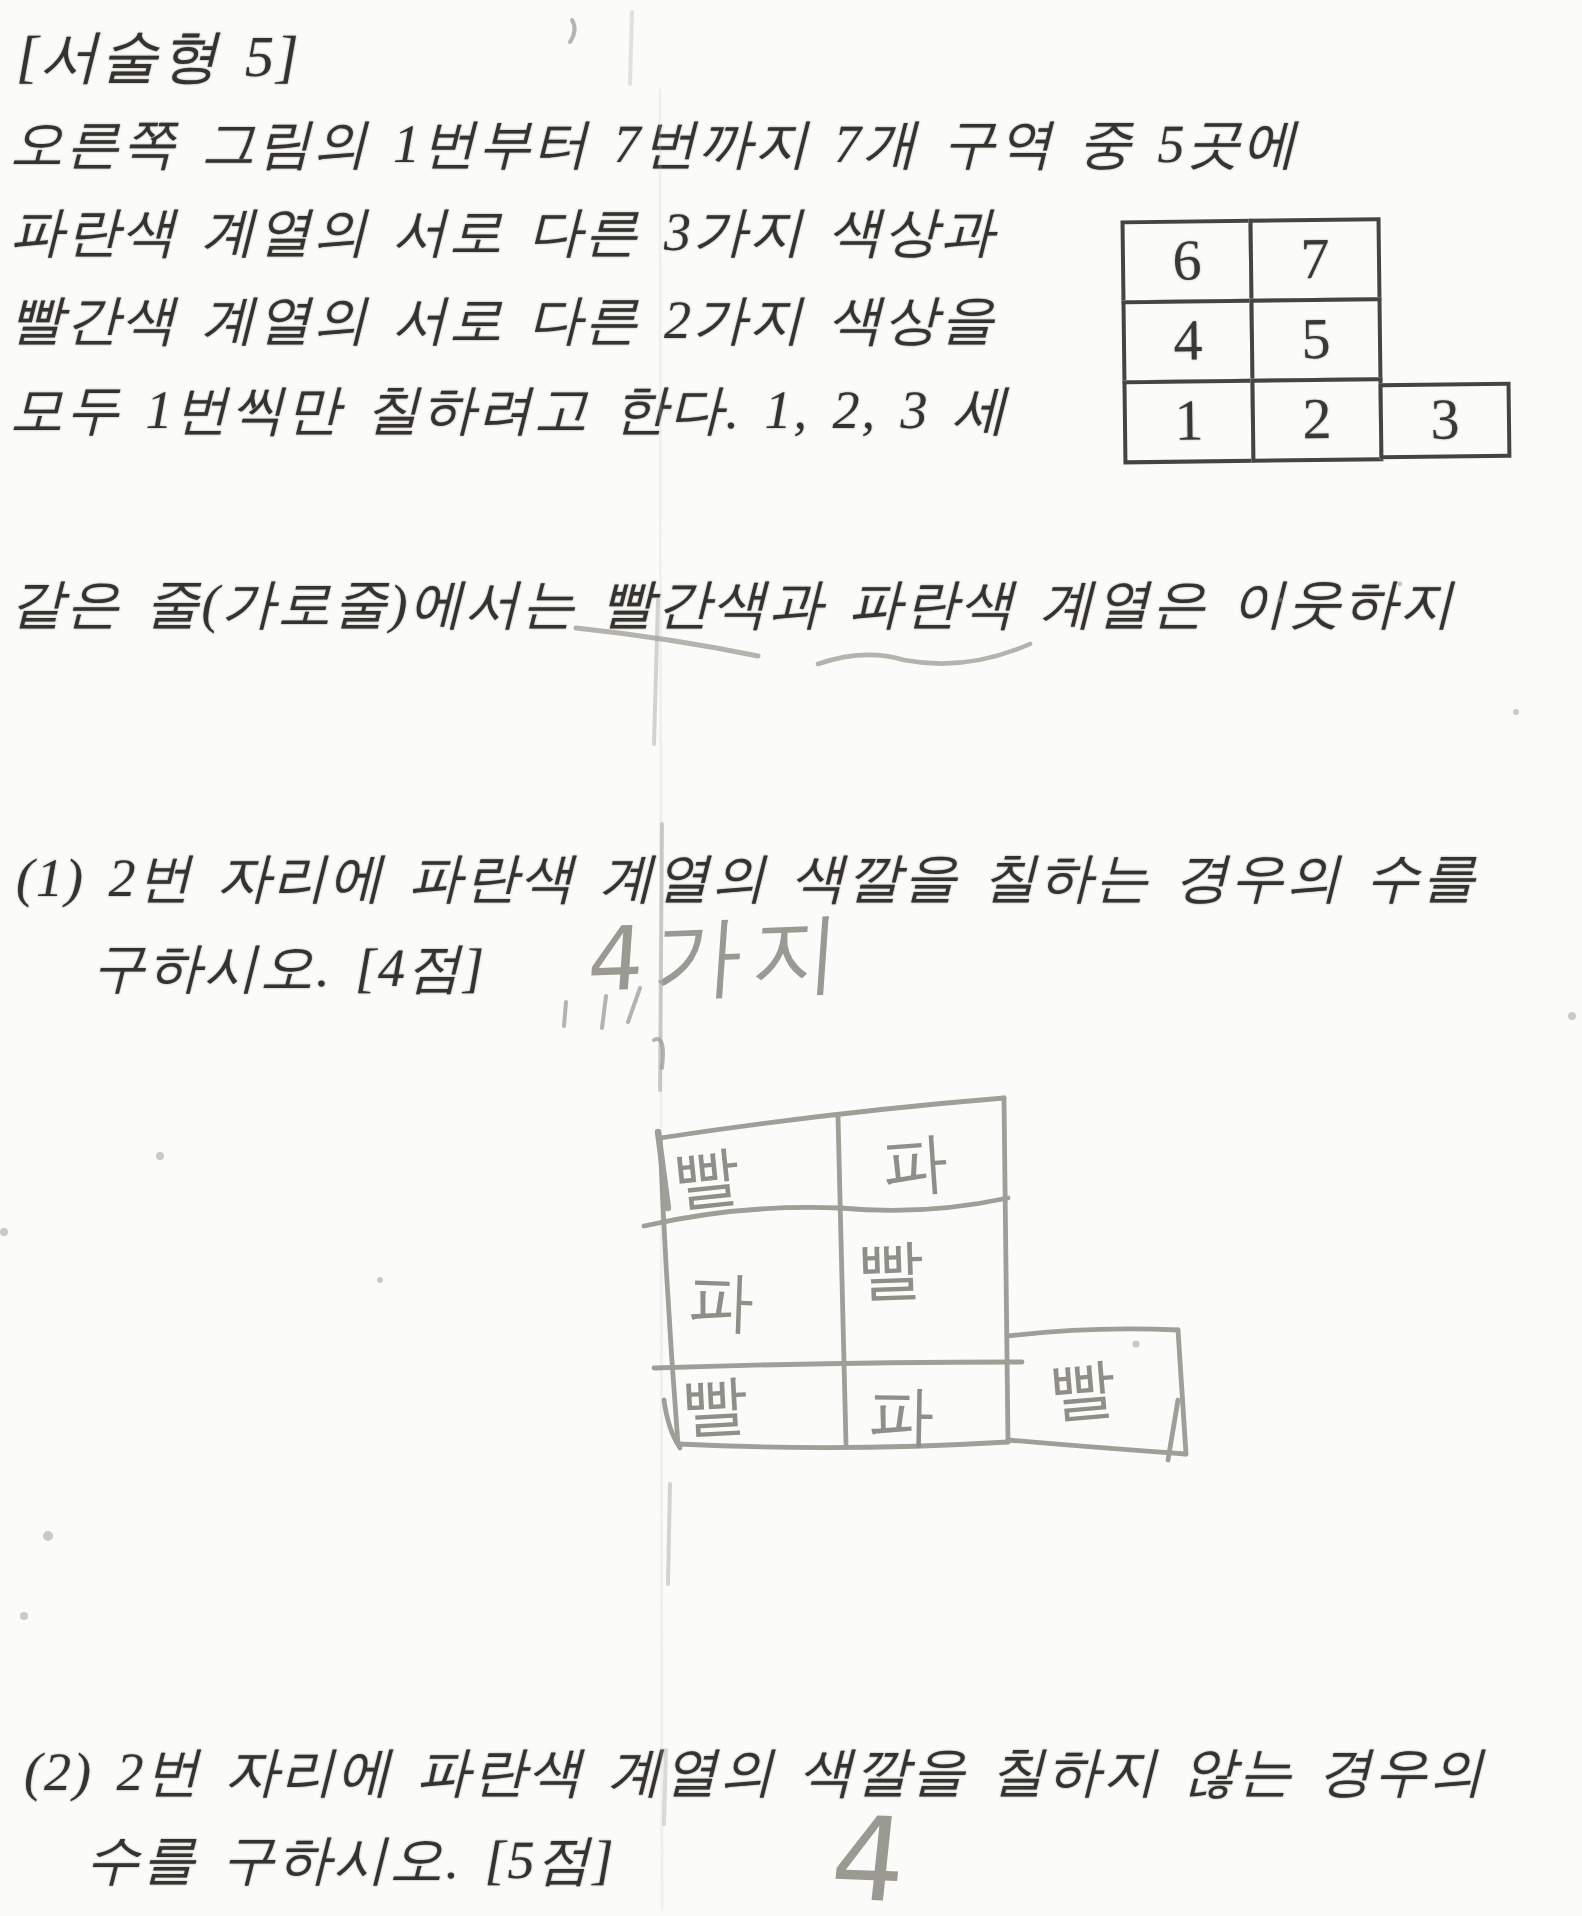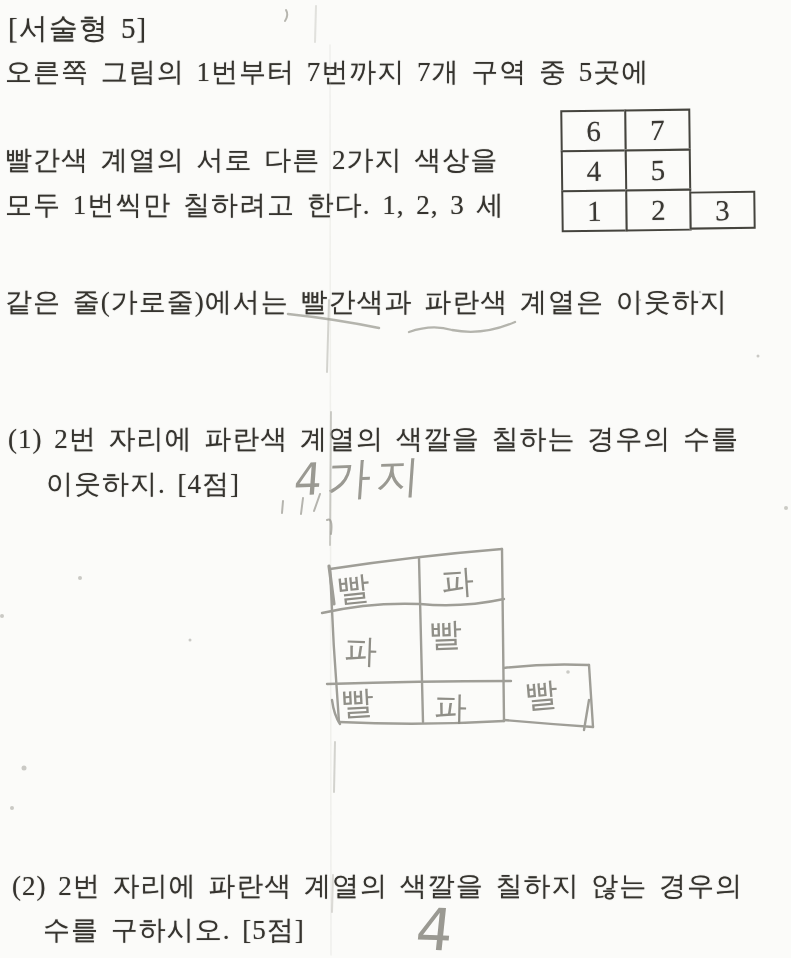--- a/index.html
+++ b/index.html
@@ -1,21 +1,21 @@
 <!DOCTYPE html>
 <html><head>
 <meta charset="utf-8">
 <style>
   html,body{margin:0;padding:0;background:#e8e8e6;}
   .page{
     position:relative;width:791px;height:958px;background:#fbfbf9;
     overflow:hidden;font-family:"Liberation Serif","DejaVu Serif",serif;
     color:#35332e;
   }
-  .scan{ text-shadow:0 0 1px rgba(53,51,46,.55); letter-spacing:1px; word-spacing:4px; }
+  .scan{ text-shadow:0 0 1px rgba(53,51,46,.55); letter-spacing:1px; word-spacing:4px;font-style:italic; }
   .title{ position:absolute; left:8px; top:9px; font-size:29px; }
   .bline{ position:absolute; left:5px; font-size:27px; white-space:nowrap; }
   .qline{ position:absolute; font-size:27px; white-space:nowrap; }
 
   
   .pgrid{ position:absolute; left:563px; top:111px; transform:rotate(-0.7deg); }
   .pgrid .row{ display:flex; }
   .pgrid .cell{
     width:62px;height:38px;border:2px solid #45443e;margin-left:-2px;margin-top:-2px;
     display:flex;align-items:center;justify-content:center;
@@ -36,20 +36,21 @@
   svg.overlay{ position:absolute; left:0; top:0; pointer-events:none; }
 </style>
 </head>
 <body>
 
 <div class="page">
 
   <div class="title scan">[서술형 5]</div>
 
   <div class="bline scan" style="top:54px">오른쪽 그림의 1번부터 7번까지 7개 구역 중 5곳에</div>
+  <div class="bline scan" style="top:98px">파란색 계열의 서로 다른 3가지 색상과</div>
   <div class="bline scan" style="top:142px">빨간색 계열의 서로 다른 2가지 색상을</div>
   <div class="bline scan" style="top:187px">모두 1번씩만 칠하려고 한다. 1, 2, 3 세</div>
   <div class="bline scan" style="top:284px">같은 줄(가로줄)에서는 빨간색과 파란색 계열은 이웃하지</div>
 
   <div class="pgrid">
     <div class="row">
       <div class="cell">6</div>
       <div class="cell">7</div>
     </div>
     <div class="row">
@@ -57,21 +58,21 @@
       <div class="cell">5</div>
     </div>
     <div class="row">
       <div class="cell">1</div>
       <div class="cell">2</div>
       <div class="cell c3">3</div>
     </div>
   </div>
 
   <div class="qline scan" style="left:8px;top:421px">(1) 2번 자리에 파란색 계열의 색깔을 칠하는 경우의 수를</div>
-  <div class="qline scan" style="left:46px;top:466px">이웃하지. [4점]</div>
+  <div class="qline scan" style="left:46px;top:466px">구하시오. [4점]</div>
   <div class="hw ans1">4가지</div>
 
   <div class="qline scan" style="left:12px;top:868px">(2) 2번 자리에 파란색 계열의 색깔을 칠하지 않는 경우의</div>
   <div class="qline scan" style="left:43px;top:912px">수를 구하시오. [5점]</div>
   <div class="hw ans2">4</div>
 
   <div class="hw hglabel" style="left:337px;top:567px;transform:rotate(-6deg)">빨</div>
   <div class="hw hglabel" style="left:441px;top:560px;transform:rotate(-4deg)">파</div>
   <div class="hw hglabel" style="left:344px;top:629px;transform:rotate(2deg)">파</div>
   <div class="hw hglabel" style="left:429px;top:613px;transform:rotate(-2deg)">빨</div>

